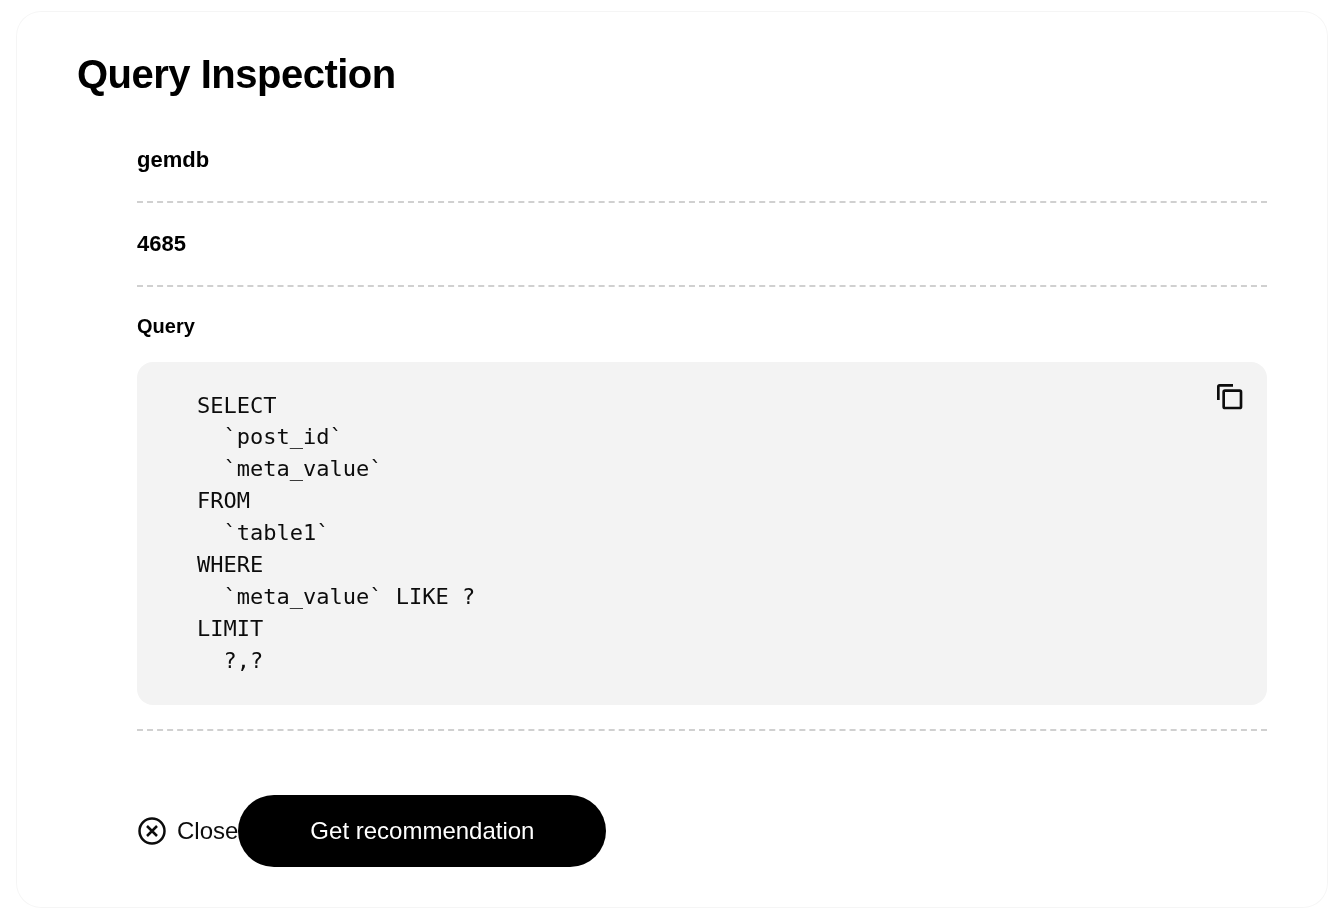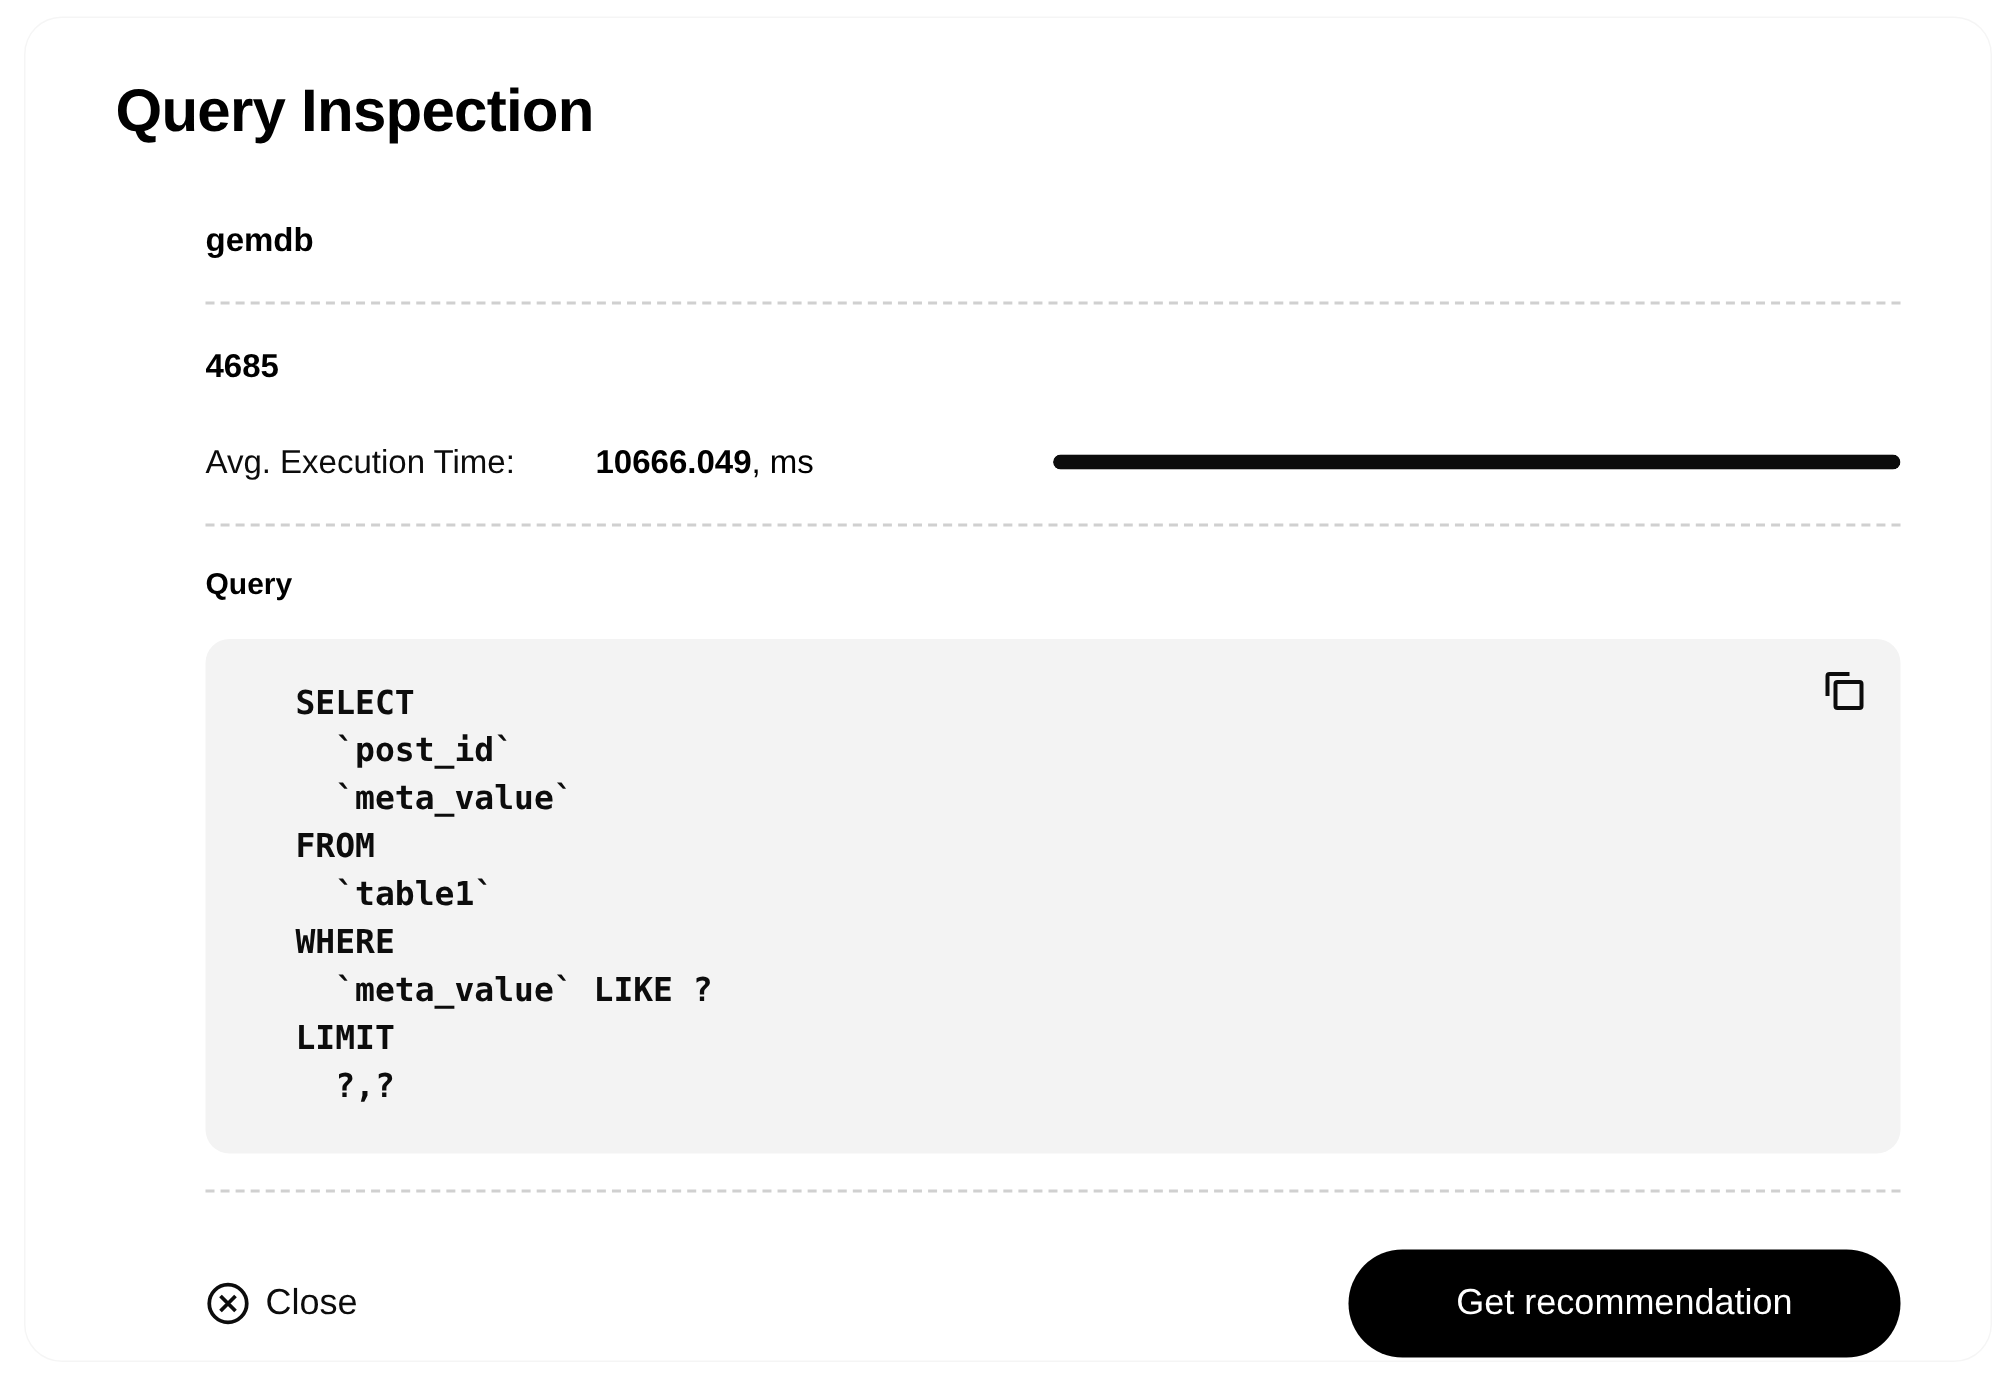--- a/index.html
+++ b/index.html
@@ -94,35 +94,34 @@
     position: relative;
     background: #f3f3f3;
     border-radius: 16px;
     padding: 28px 60px;
     font-family: "SFMono-Regular", Menlo, Consolas, monospace;
     font-size: 22px;
     line-height: 1.45;
     color: #0c0c0c;
     white-space: pre;
     margin-bottom: 24px;
-    font-weight: bold;
   }
   .copy-btn {
     position: absolute;
     top: 18px;
     right: 22px;
     width: 32px;
     height: 32px;
     cursor: pointer;
     color: #0c0c0c;
   }
   .footer {
     display: flex;
     align-items: center;
-    justify-content: space-between;
+    justify-content: flex-start;
     margin-top: auto;
     padding-top: 10px;
   }
   .close-btn {
     display: flex;
     align-items: center;
     gap: 10px;
     cursor: pointer;
     font-size: 24px;
     color: #0c0c0c;
@@ -159,33 +158,20 @@
           <div class="value">gemdb</div>
         </div>
         <div class="right-pair"></div>
       </div>
     </div>
 
     <div class="row-group">
       <div class="row">
         <div class="left-pair">
           <div class="value">4685</div>
-        </div>
-      </div>
-      <div class="row">
-        <div class="left-pair">
-          <div class="label">Avg. Execution Time:</div>
-          <div class="value">
-            <span>10666.049</span><span class="unit">, ms</span>
-          </div>
-        </div>
-        <div class="right-pair progress-wrap">
-          <div class="progress">
-            <div class="progress-fill"></div>
-          </div>
         </div>
       </div>
     </div>
 
     <div class="section-title">Query</div>
 
     <div class="code-block"><span>SELECT
   `post_id`
   `meta_value`
 FROM

